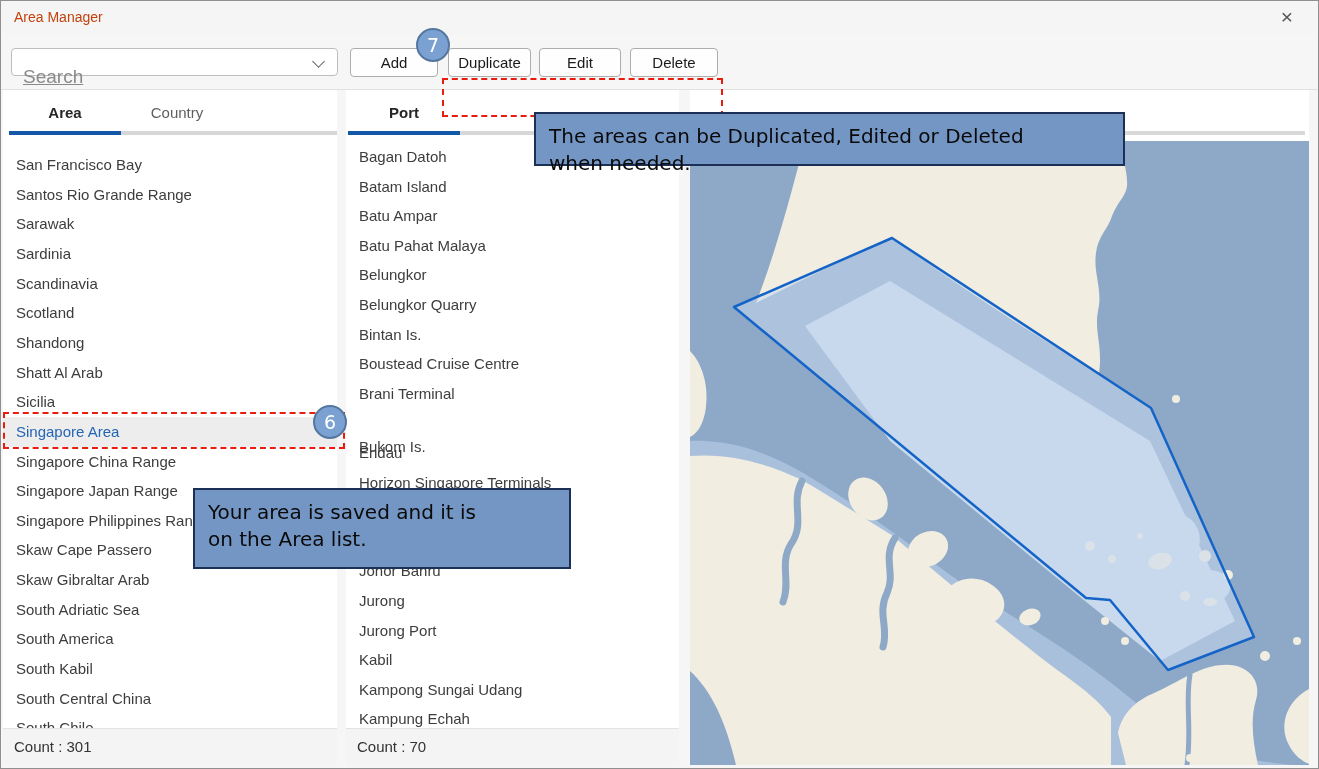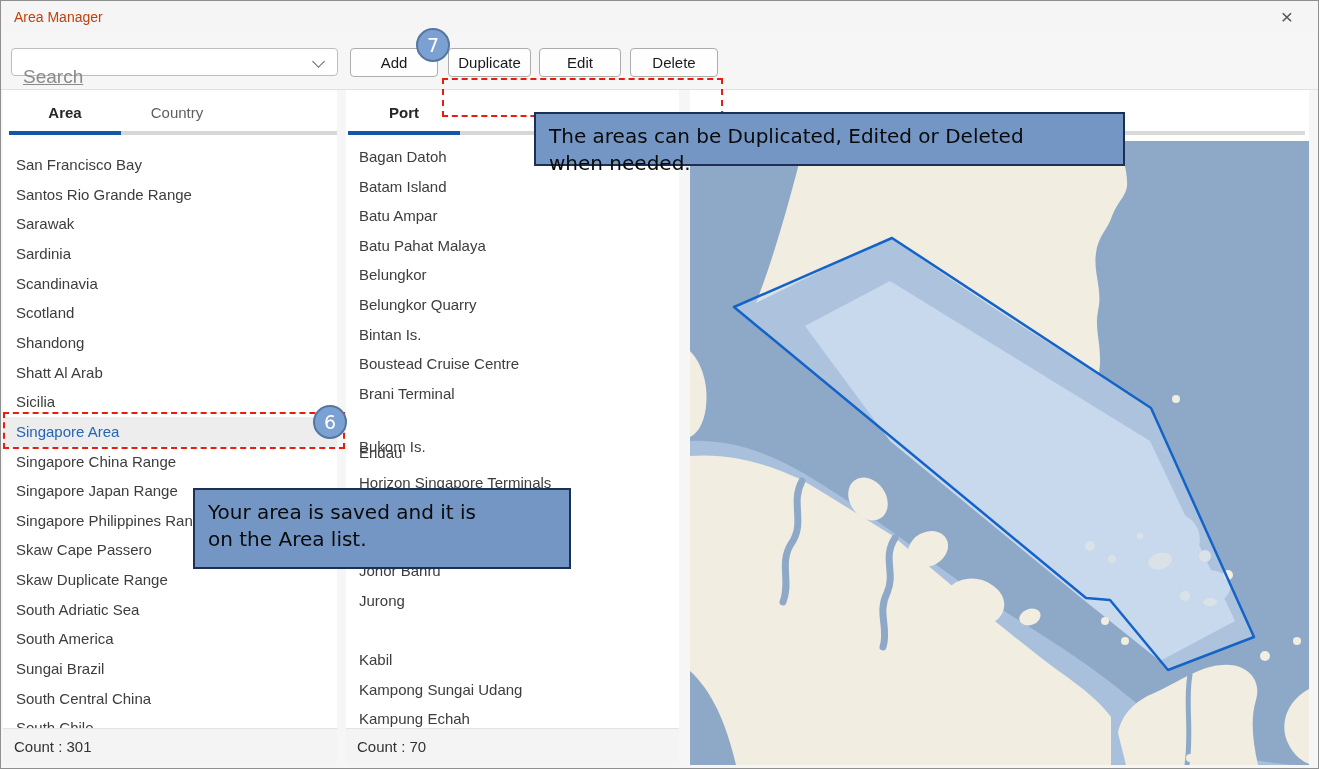--- a/index.html
+++ b/index.html
@@ -99,24 +99,24 @@
         <div class="row" style="top: 127.6px;">Scandinavia</div>
         <div class="row" style="top: 157.25px;">Scotland</div>
         <div class="row" style="top: 186.9px;">Shandong</div>
         <div class="row" style="top: 216.55px;">Shatt Al Arab</div>
         <div class="row" style="top: 246.2px;">Sicilia</div>
         <div class="row selected" style="top: 275.85px;">Singapore Area</div>
         <div class="row" style="top: 305.5px;">Singapore China Range</div>
         <div class="row" style="top: 335.15px;">Singapore Japan Range</div>
         <div class="row" style="top: 364.8px;">Singapore Philippines Ran</div>
         <div class="row" style="top: 394.45px;">Skaw Cape Passero</div>
-        <div class="row" style="top: 424.1px;">Skaw Duplicate Range</div>
+        <div class="row" style="top: 424.1px;">Skaw Gibraltar Arab</div>
         <div class="row" style="top: 453.75px;">South Adriatic Sea</div>
         <div class="row" style="top: 483.4px;">South America</div>
-        <div class="row" style="top: 513.05px;">Sungai Brazil</div>
+        <div class="row" style="top: 513.05px;">South Kabil</div>
         <div class="row" style="top: 542.7px;">South Central China</div>
         <div class="row" style="top: 572.35px;">South Chile</div>
       </div>
     <div class="panel-footer">Count : 301</div>
   </div>
   <div class="dash-red" id="dash-row"></div>
 
   <div class="panel" id="panel-mid">
     <div class="tabstrip">
       <div class="tab active" style="left:2px;width:112px;">Port</div>
@@ -133,20 +133,21 @@
         <div class="row" style="top: 178.6px;">Bintan Is.</div>
         <div class="row" style="top: 208.2px;">Boustead Cruise Centre</div>
         <div class="row" style="top: 237.8px;">Brani Terminal</div>
         <div class="row" style="top: 267.4px; margin-top: 24px;">Bukom Is.</div>
         <div class="row" style="top: 297px;">Endau</div>
         <div class="row" style="top: 326.6px;">Horizon Singapore Terminals</div>
         <div class="row" style="top: 356.2px;"></div>
         <div class="row" style="top: 385.8px;"></div>
         <div class="row" style="top: 415.4px;">Johor Bahru</div>
         <div class="row" style="top: 445px;">Jurong</div>
+        <div class="row" style="top: 474.6px;">Jurong Port</div>
         <div class="row" style="top: 504.2px;">Kabil</div>
         <div class="row" style="top: 533.8px;">Kampong Sungai Udang</div>
         <div class="row" style="top: 563.4px;">Kampung Echah</div>
       </div>
     <div class="panel-footer">Count : 70</div>
   </div>
 
   <div class="panel" id="panel-right">
     <div id="right-track"></div>
     <svg id="map" viewBox="0 0 619 624" preserveAspectRatio="none">

